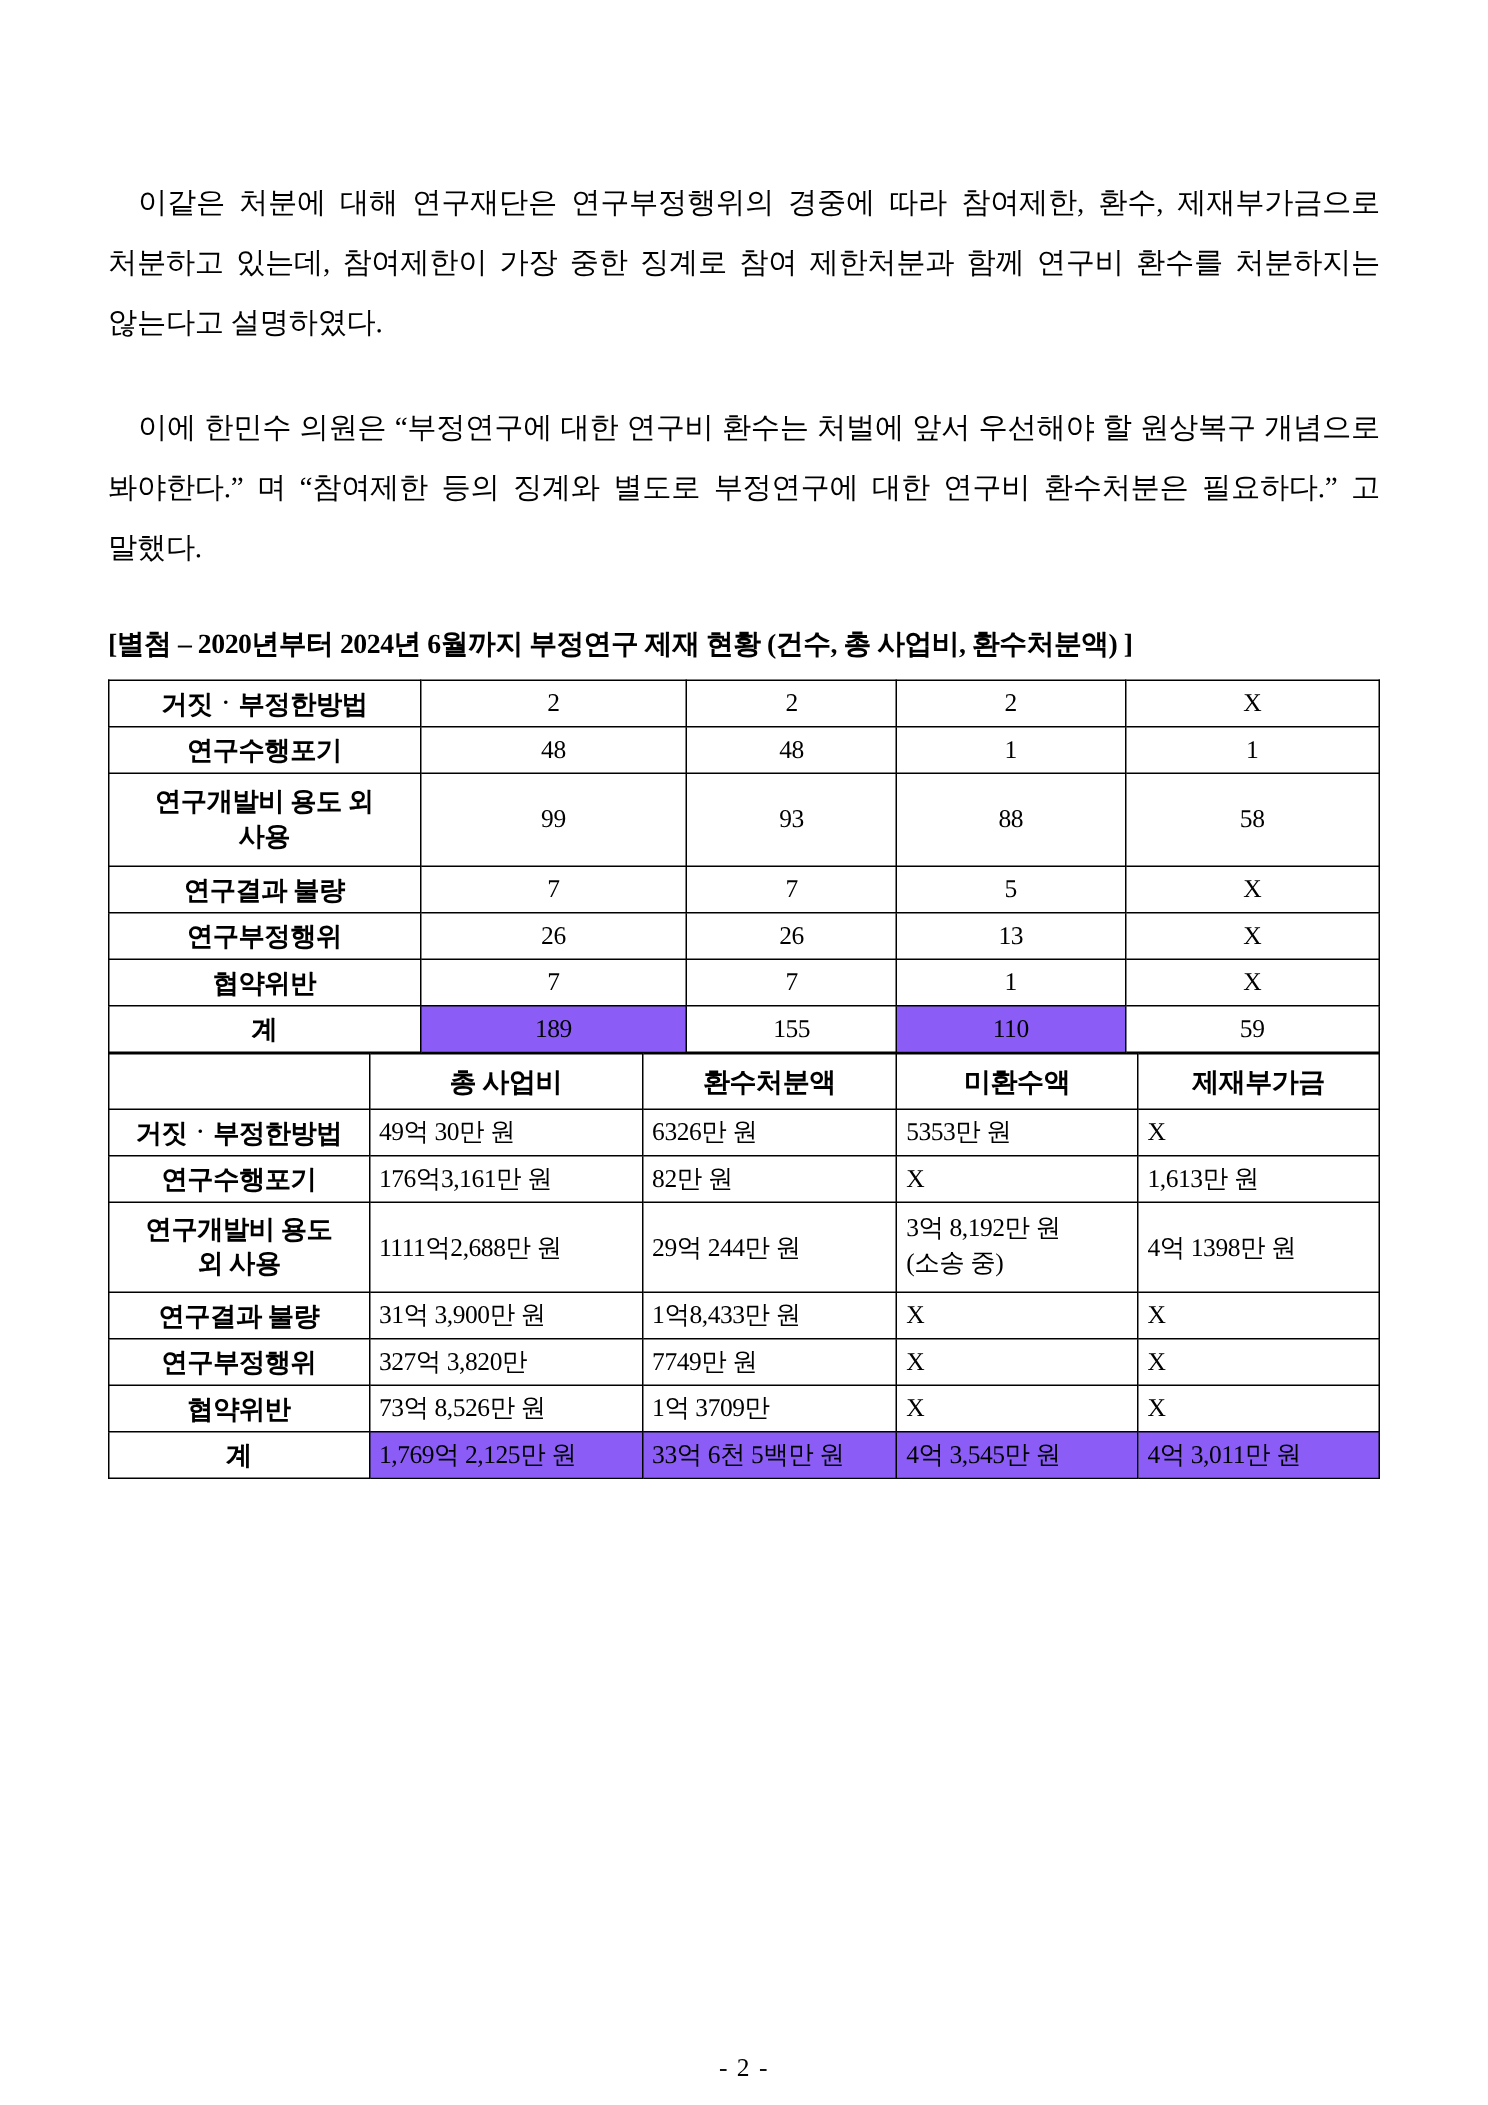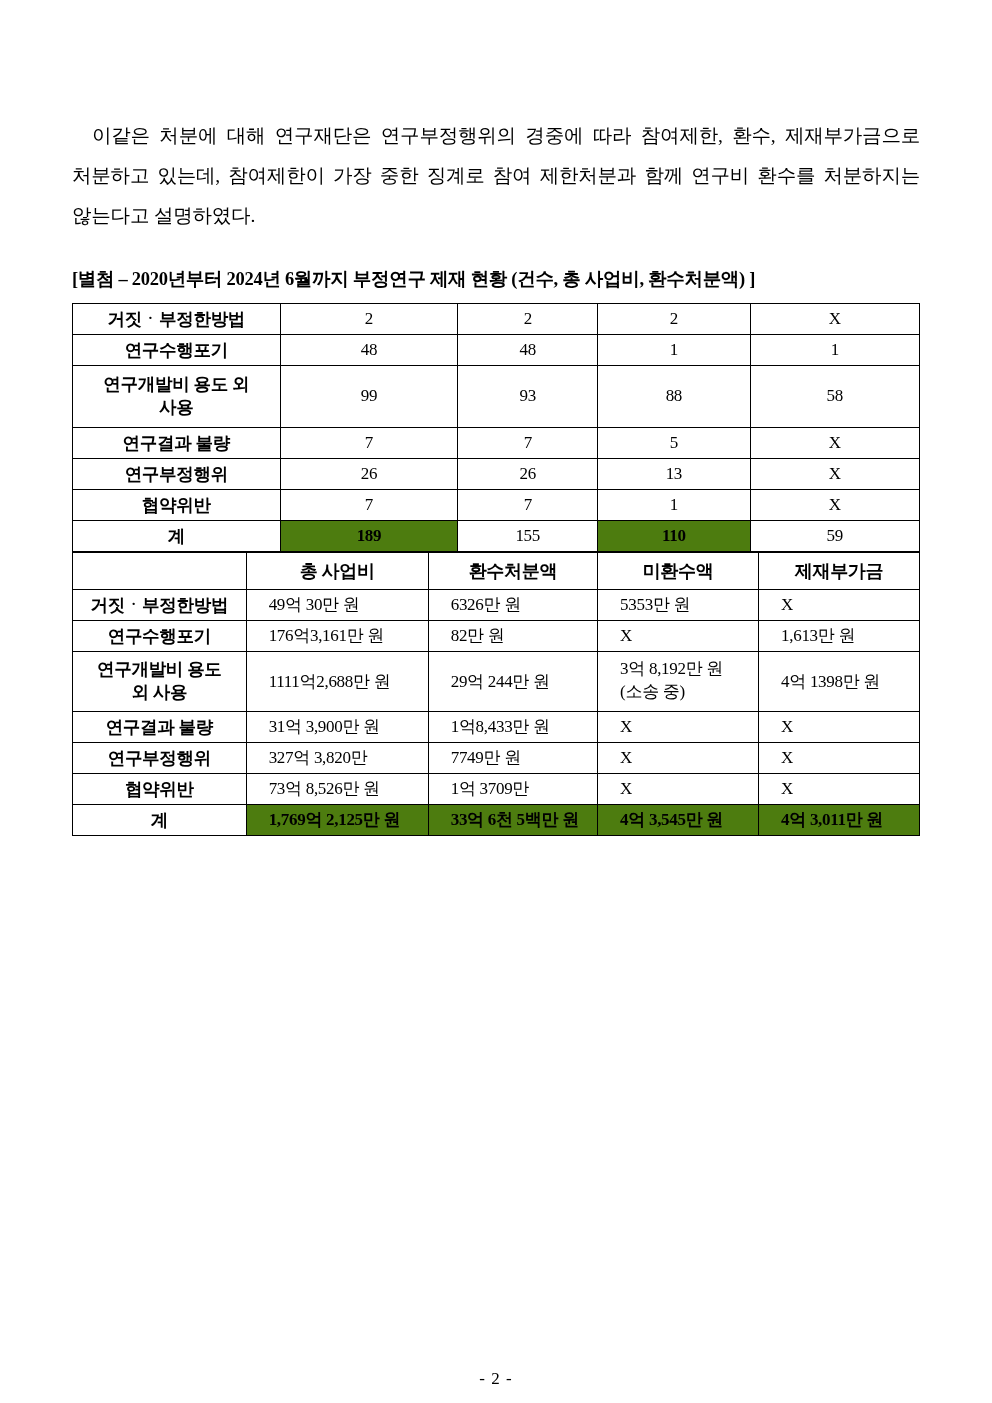--- a/index.html
+++ b/index.html
@@ -63,37 +63,37 @@
   }
   table.t1 .rowlabel {
     font-weight: bold;
     font-size: 17.5px;
   }
   table.t1 td.num {
     font-size: 17px;
   }
   table.t1 tr { height: 27px; }
   table.t1 tr.tall { height: 62px; padding-left: 44px; }
-  .hl { background: #4d7c0f; font-weight: bold; }
+  .hl { background: #8b5cf6; }
   table.t2 {
     margin-top: 0px;
   }
   table.t2 .hdr td {
     height: 30px;
     font-weight: bold;
     font-size: 18px;
   }
   table.t2 .rowlabel {
     font-weight: bold;
     font-size: 17.5px;
     text-align: center;
   }
   table.t2 td.val {
     text-align: left;
-    padding-left: 22px;
+    padding-left: 6px;
     font-size: 17px;
   }
   table.t2 tr { height: 28px; }
   table.t2 tr.tall { height: 60px; }
   .multiline {
     line-height: 1.35;
   }
   .pagenum {
     position: absolute;
     bottom: 42px;
@@ -103,20 +103,21 @@
     font-size: 17px;
     letter-spacing: 1px;
   }
 </style>
 </head>
 <body>
 
 <div class="page">
 
   <p class="para">이같은 처분에 대해 연구재단은 연구부정행위의 경중에 따라 참여제한, 환수, 제재부가금으로 처분하고 있는데, 참여제한이 가장 중한 징계로 참여 제한처분과 함께 연구비 환수를 처분하지는 않는다고 설명하였다.</p>
+  <p class="para">이에 한민수 의원은 “부정연구에 대한 연구비 환수는 처벌에 앞서 우선해야 할 원상복구 개념으로 봐야한다.” 며 “참여제한 등의 징계와 별도로 부정연구에 대한 연구비 환수처분은 필요하다.” 고 말했다.</p>
 
   <div class="attach-title">[별첨 – 2020년부터 2024년 6월까지 부정연구 제재 현황 (건수, 총 사업비, 환수처분액) ]</div>
 
   <table class="t1">
     <colgroup>
       <col style="width:24.5%">
       <col style="width:21%">
       <col style="width:16.5%">
       <col style="width:18%">
       <col style="width:20%">

